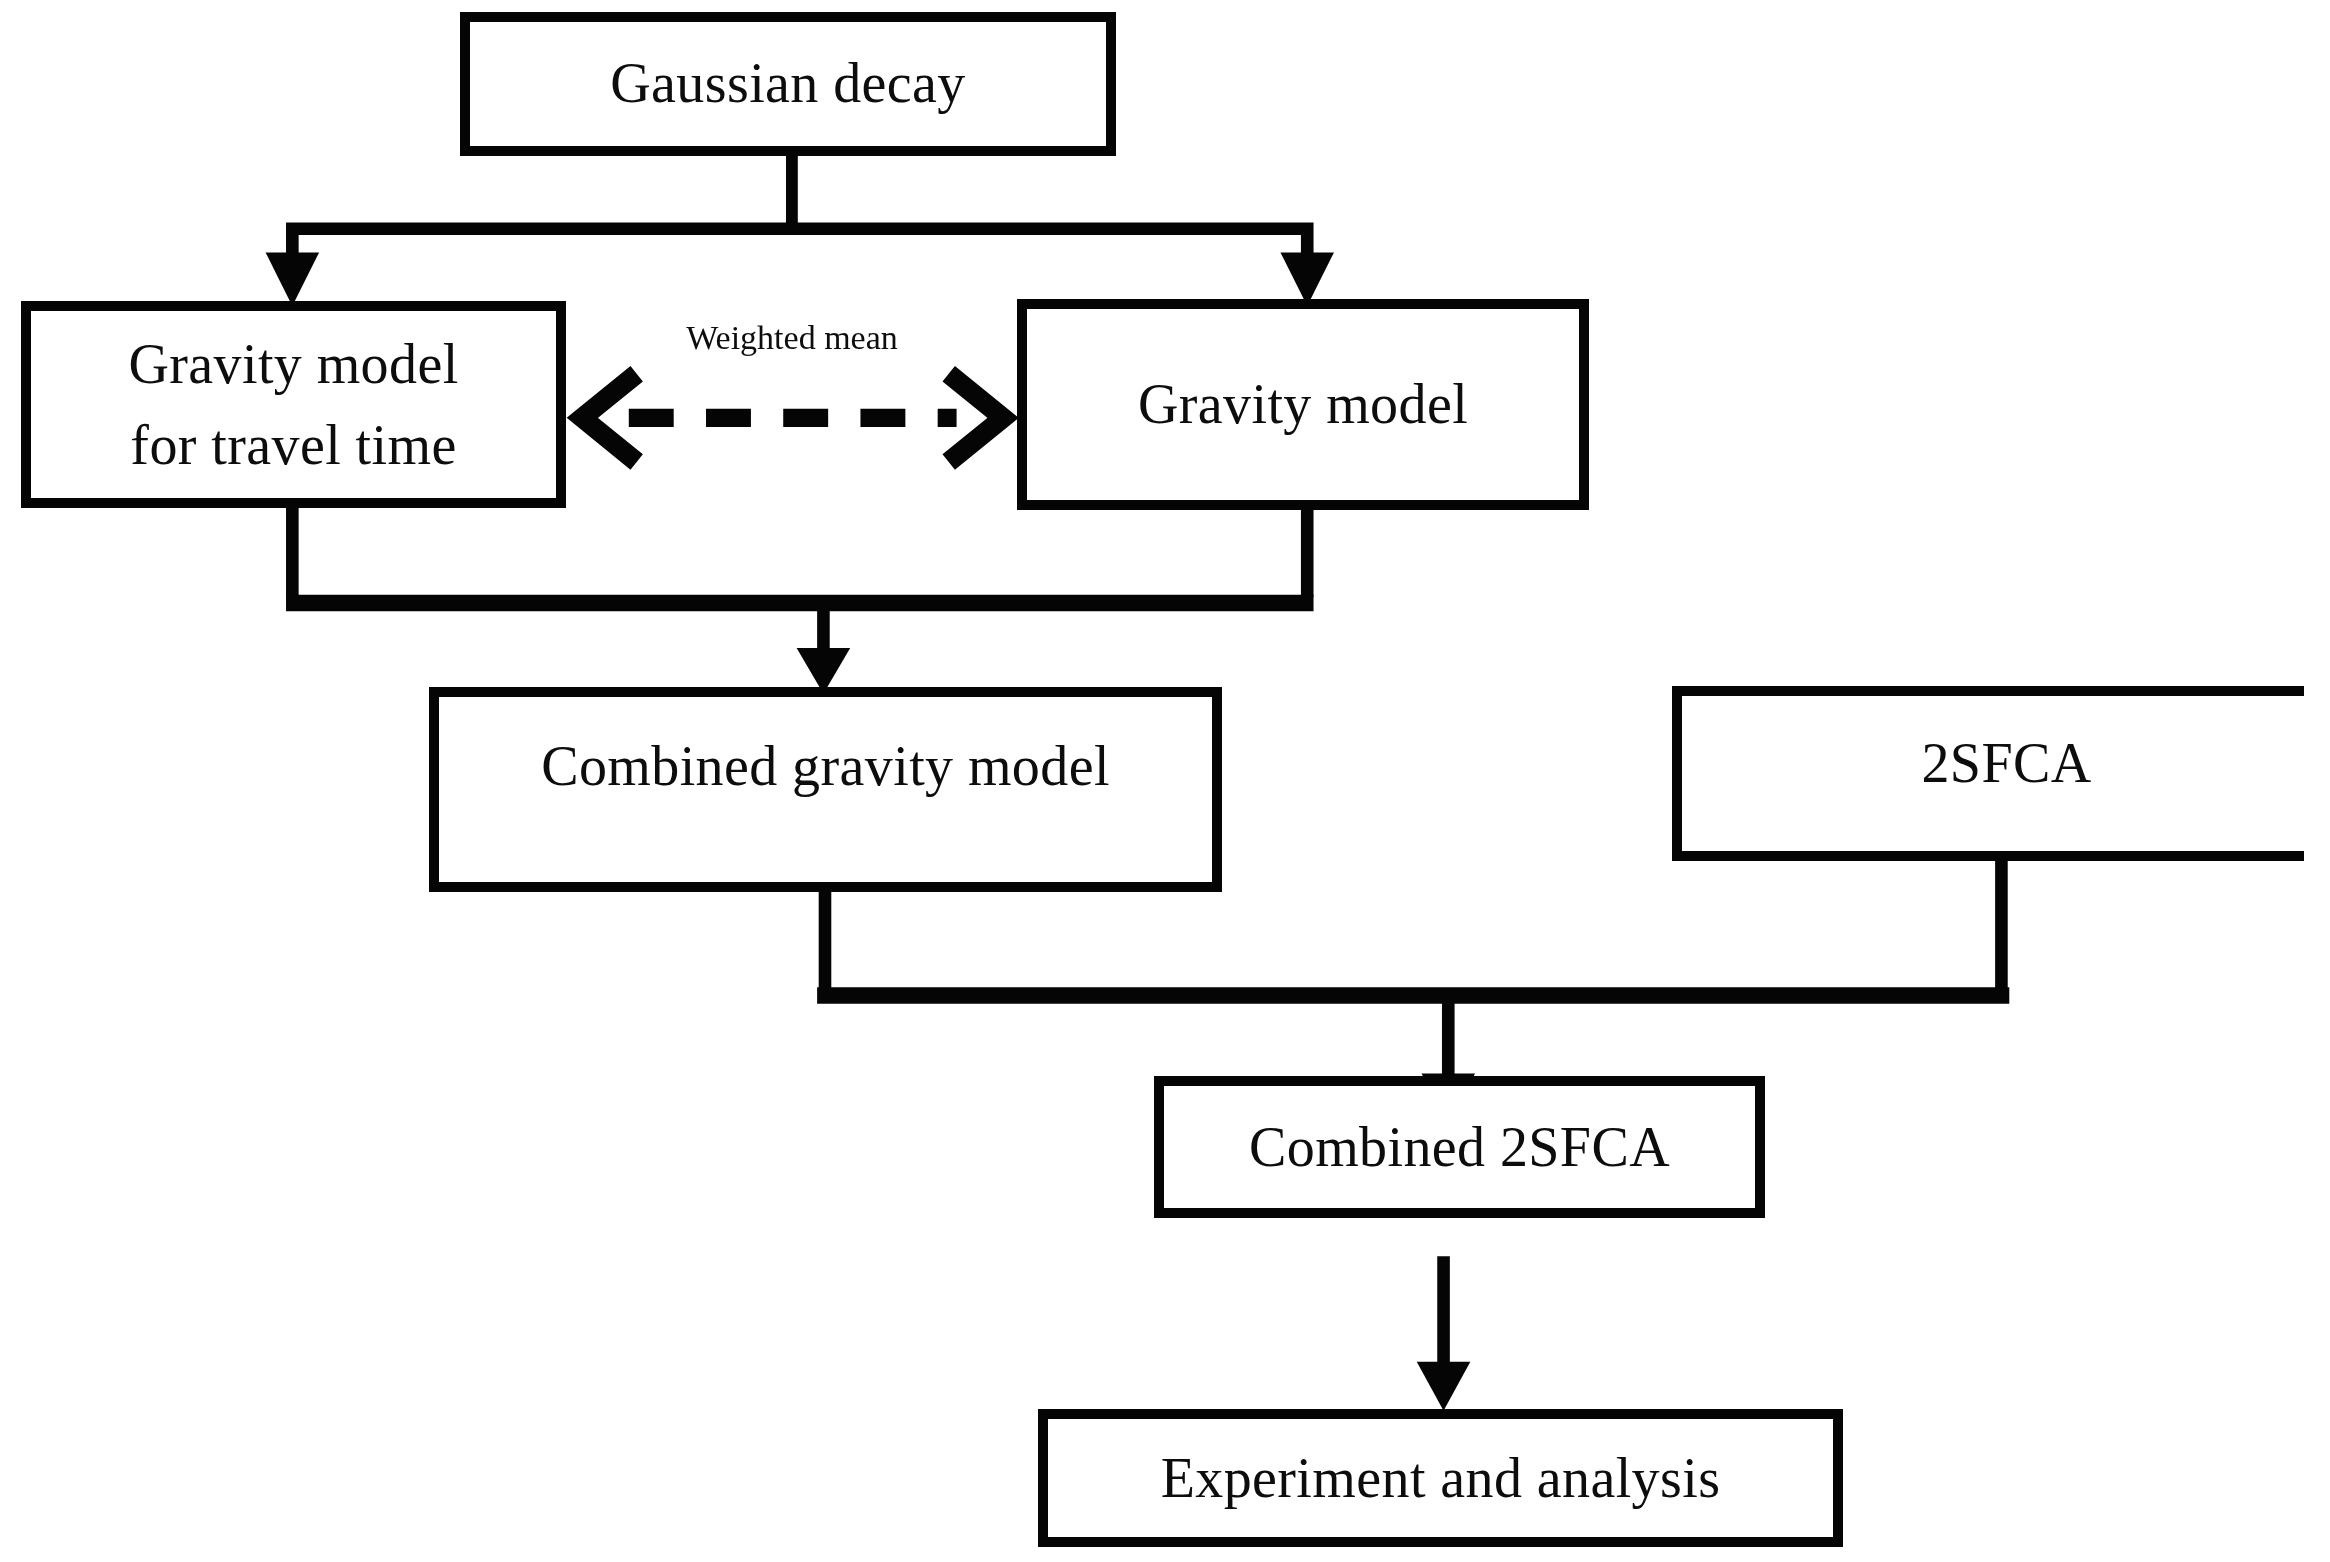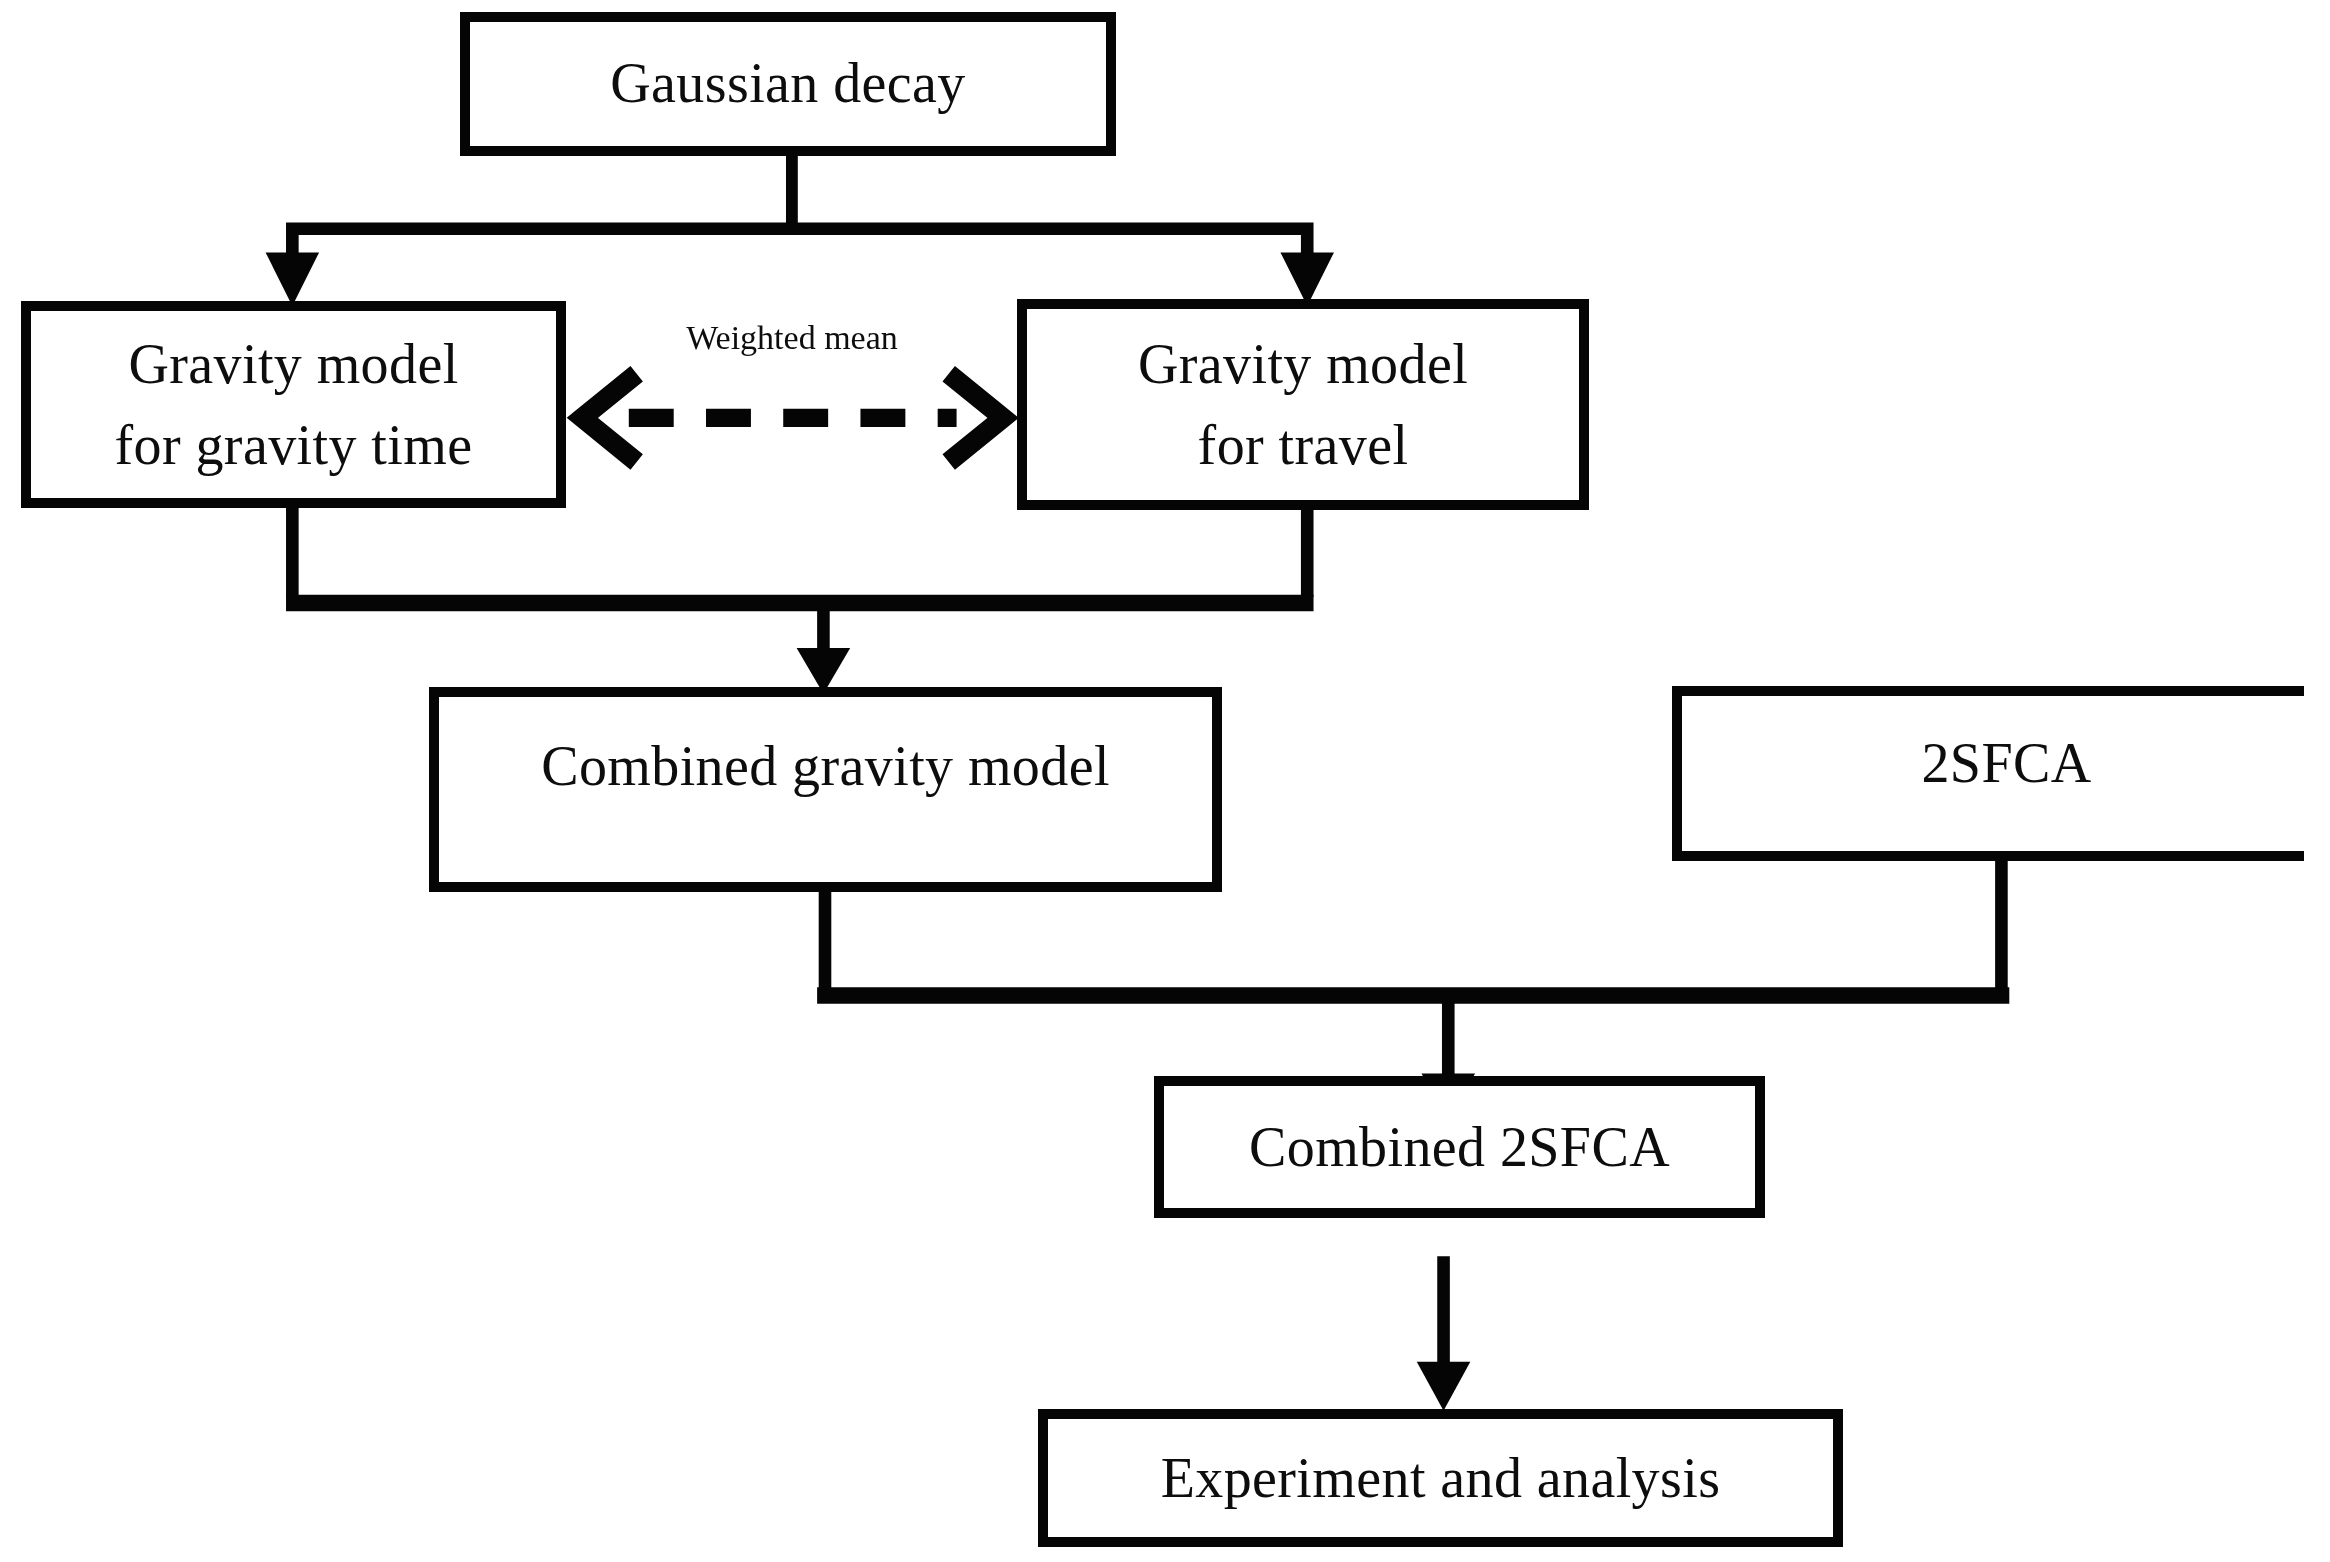--- a/index.html
+++ b/index.html
@@ -81,26 +81,25 @@
     <path d="M1832 1594 V1736" stroke-width="16"></path>
     <polygon points="1798,1728 1866,1728 1832,1790" fill="#050505" stroke="none"></polygon>
   </svg>
 
   <div class="node" style="left:460px; top:11.8px; width:656px; height:144px;">
     <span>Gaussian decay</span>
   </div>
 
   <div class="node" style="left:21px; top:301px; width:545px; height:207px;">
     <span>Gravity model</span>
-    <span>for gravity time</span>
+    <span>for travel time</span>
   </div>
 
   <div class="node" style="left:1017px; top:299px; width:572px; height:211px;">
     <span>Gravity model</span>
-    <span>for travel</span>
   </div>
 
   <div class="node bias-up-lg" style="left:429px; top:687px; width:793px; height:205px;">
     <span>Combined gravity model</span>
   </div>
 
   <div class="node bias-up-sm" style="left:1672px; top:686px; width:651px; height:175px;padding-left:18px;">
     <span>2SFCA</span>
   </div>
 

